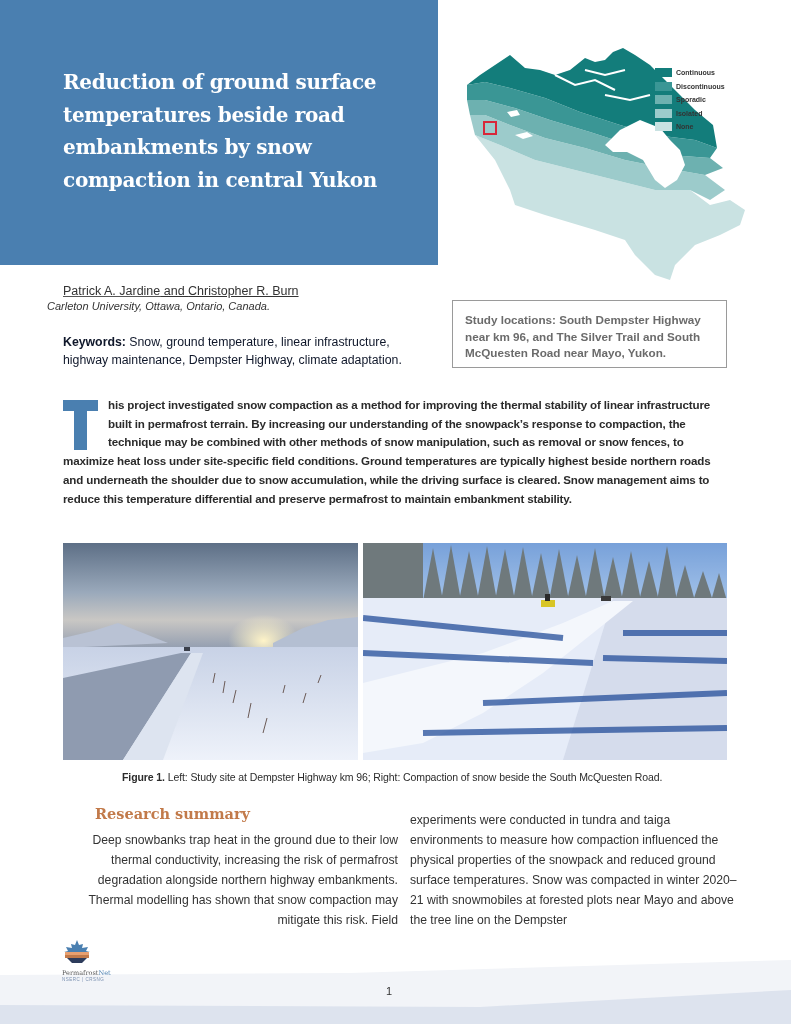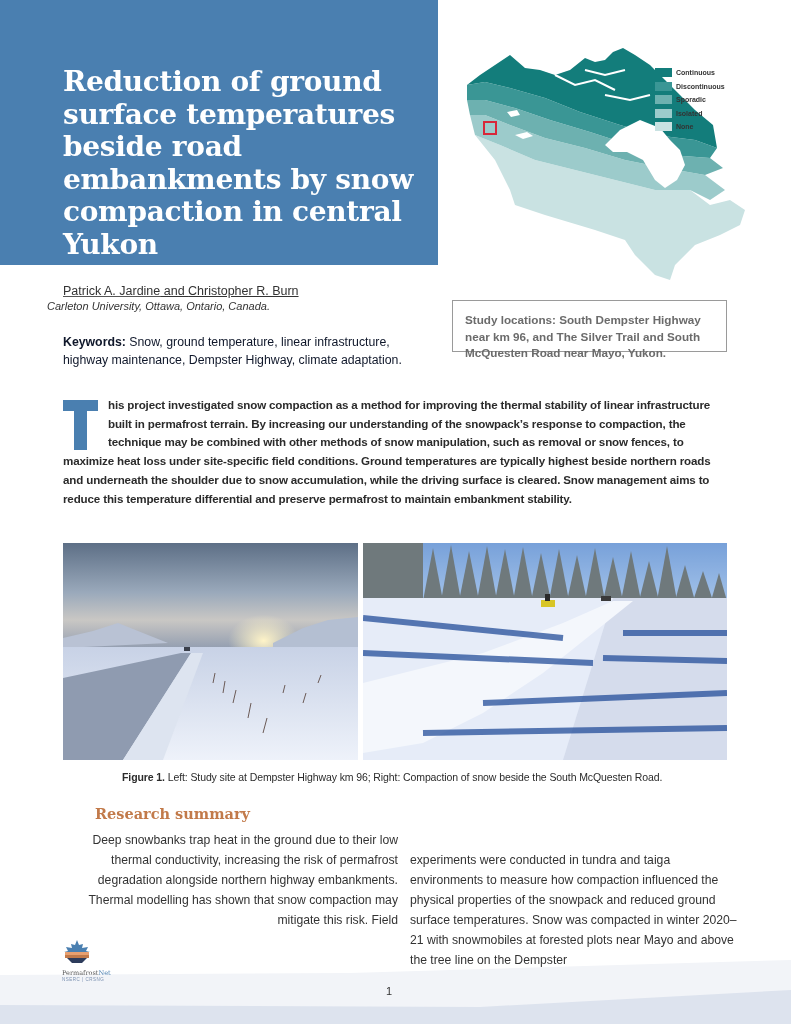--- a/index.html
+++ b/index.html
@@ -6,37 +6,37 @@
     html, body { width: 791px; height: 1024px; overflow: hidden; background: #ffffff; }
     body { position: relative; font-family: "Liberation Sans", sans-serif; color: #2b2b2b; }
 
     .title-block {
       position: absolute; left: 0; top: 0; width: 438px; height: 265px;
       background: #4a7fb0;
     }
     .title-block h1 {
       position: absolute; left: 63px; top: 66px; width: 370px;
       font-family: "DejaVu Serif", serif; font-weight: bold;
-      font-size: 28px; line-height: 32.5px; color: #ffffff; letter-spacing: -0.3px;
+      font-size: 20px; line-height: 32.5px; color: #ffffff; letter-spacing: -0.3px;
     }
 
     .map { position: absolute; left: 455px; top: 40px; width: 300px; height: 245px; }
     .legend { position: absolute; left: 655px; top: 66px; }
     .legend-item { display: flex; align-items: center; height: 13.5px; }
     .legend-swatch { width: 17px; height: 9px; margin-right: 4px; }
     .legend-label { font-size: 7px; font-weight: bold; color: #333; font-family: "Liberation Sans", sans-serif; }
 
     .authors { position: absolute; left: 63px; top: 282px; font-size: 12.5px; line-height: 18px; color: #333; text-decoration: underline; }
     .authors .first { text-decoration: underline; text-decoration-color: #555; }
     .affil { position: absolute; left: 47px; top: 300px; font-size: 11px; font-style: italic; color: #333; }
     .keywords { position: absolute; left: 63px; top: 334px; width: 370px; font-size: 12.3px; line-height: 17.5px; color: #0f172a; }
     .keywords b { font-weight: bold; }
 
     .study-box {
-      position: absolute; left: 452px; top: 300px; width: 275px; height: 52px;
+      position: absolute; left: 452px; top: 300px; width: 275px; height: 68px;
       border: 1.5px solid #9a9a9a; padding: 11px 12px;
       font-size: 11.7px; line-height: 16.5px; font-weight: bold; color: #6b6b6b;
     }
 
     .intro {
       position: absolute; left: 63px; top: 396px; width: 666px;
       font-family: "Liberation Sans", sans-serif; font-weight: bold;
       font-size: 11.6px; line-height: 18.7px; color: #2b2b2b; letter-spacing: -0.15px;
     }
     .dropcap {
@@ -52,21 +52,21 @@
 
     .caption { position: absolute; left: 78px; top: 771px; font-size: 10.5px; color: #2b2b2b; letter-spacing: -0.1px; margin-left: 44px; }
     .caption b { font-weight: bold; }
 
     .section-heading {
       position: absolute; left: 63px; top: 805px;
       font-family: "DejaVu Serif", serif; font-weight: bold; font-size: 14.5px; color: #c27a4a; margin-left: 32px;
     }
     .col { position: absolute; font-size: 12.2px; line-height: 20px; color: #333; }
     .col-left { left: 63px; top: 830px; width: 335px; text-align: right; }
-    .col-right { left: 410px; top: 810px; width: 330px; margin-top: 40px; }
+    .col-right { left: 410px; top: 810px; width: 330px; }
 
     .footer-band { position: absolute; left: 0; top: 955px; width: 791px; height: 69px; }
     .logo { position: absolute; left: 62px; top: 940px; width: 70px; text-align: left; }
     .logo-name { font-family: "DejaVu Serif", serif; font-size: 6.5px; color: #555; margin-top: 1px; }
     .logo-name .net { color: #4a7fb0; }
     .logo-sub { font-size: 4.5px; color: #7a90b0; letter-spacing: 0.5px; }
     .page-num { position: absolute; left: 386px; top: 985px; font-size: 11px; color: #333; }
   </style>
 </head>
 <body>

